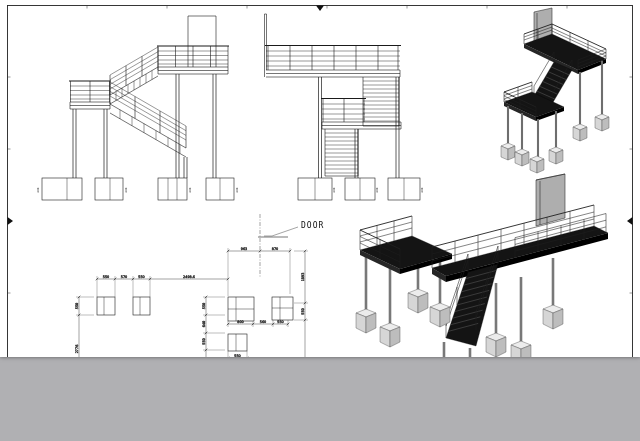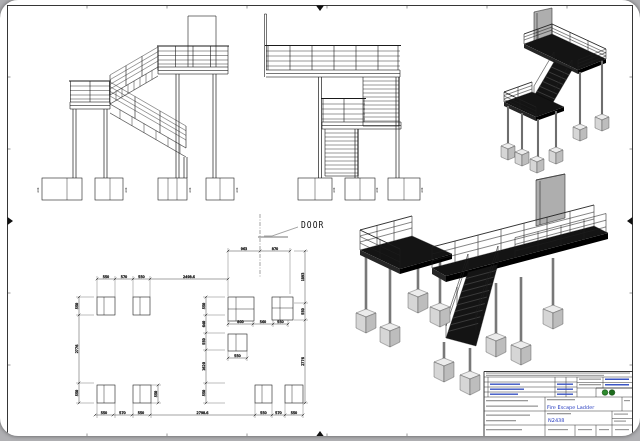--- a/index.html
+++ b/index.html
@@ -1,17 +1,17 @@
 <!DOCTYPE html>
 <html><head>
 <meta charset="utf-8">
 <style>
   html,body{margin:0;padding:0;background:#b0b0b3;}
   body{width:640px;height:441px;overflow:hidden;font-family:"DejaVu Sans",sans-serif;}
-  .sheet{position:relative;width:640px;height:436px;background:#ffffff;border-radius:18px;
+  .sheet{position:relative;width:640px;height:357px;background:#ffffff;border-radius:0;
          box-shadow:0 0 4px rgba(0,0,0,.5);overflow:hidden;}
   svg{position:absolute;left:0;top:0;}
   
   .ln{stroke:#1a1a1a;stroke-width:.6;fill:none;}
   .lnt{stroke:#1a1a1a;stroke-width:1.1;fill:none;}
   .lnf{stroke:#1a1a1a;stroke-width:.45;fill:none;}
   .col{stroke:#1a1a1a;stroke-width:.7;fill:none;}
   .dim{stroke:#333;stroke-width:.45;fill:none;}
   .ext{stroke:#444;stroke-width:.35;fill:none;}
   .tick{stroke:#111;stroke-width:.6;fill:none;}

